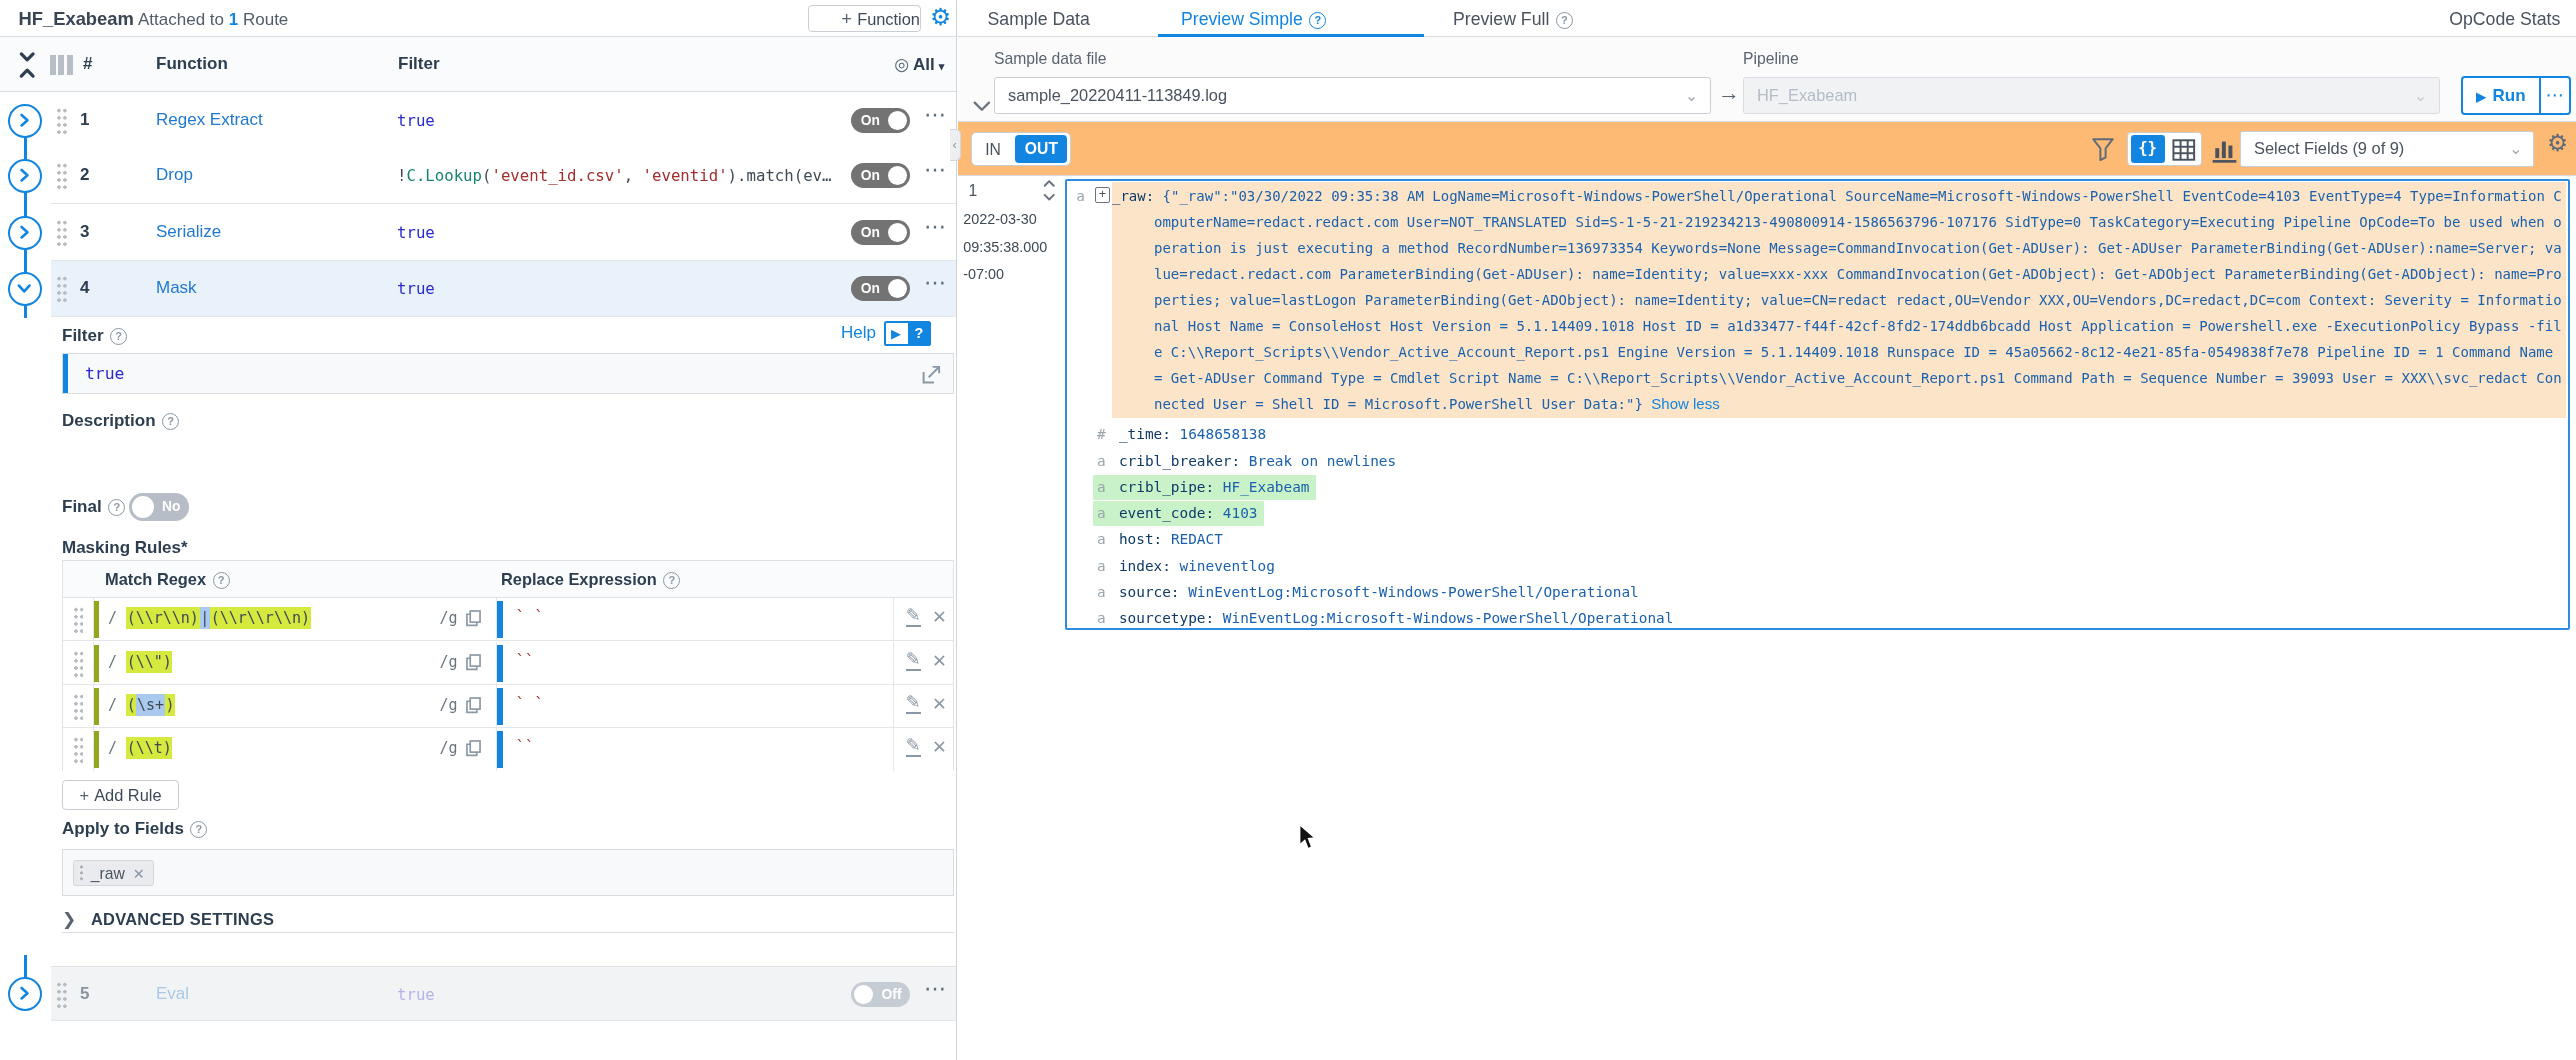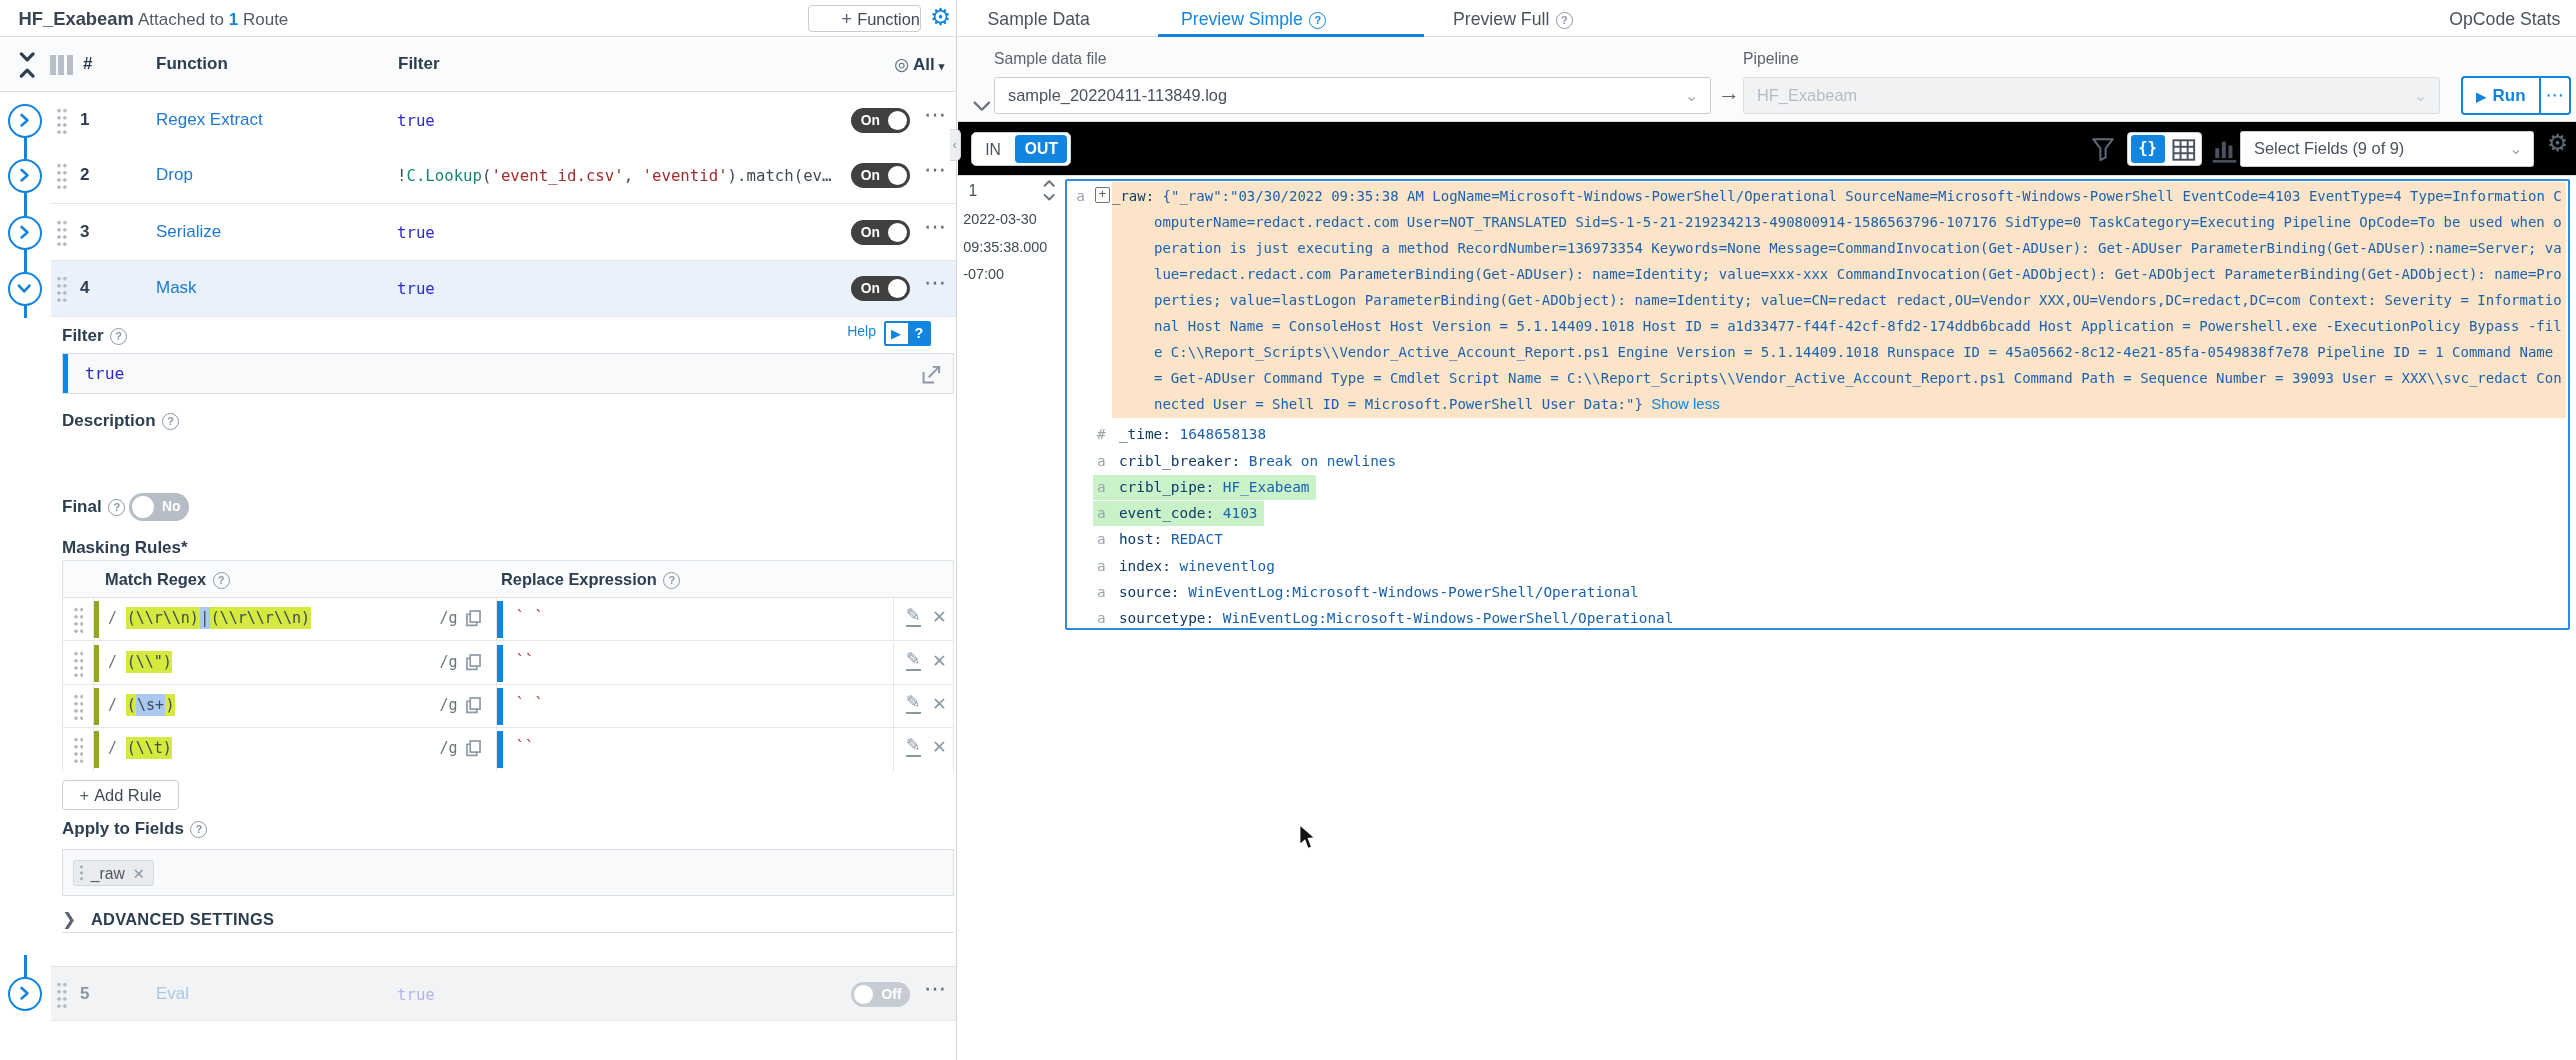--- a/index.html
+++ b/index.html
@@ -37,34 +37,34 @@
   .drag { width:10.5px; height:27.6px; background-image:radial-gradient(circle, #b6bcc4 1.7px, rgba(0,0,0,0) 2px); background-size:5.9px 7.2px; }
   .fn-row .drag { position:absolute; left:5.2px; top:14.4px; }
   .fn-num { position:absolute; left:29px; top:17px; font-size:17px; font-weight:bold; color:#2c3e50; }
   .fn-name { position:absolute; left:105px; top:17px; font-size:17px; color:#2079cf; }
   .fn-filter { position:absolute; left:346px; top:17.7px; font-size:15.7px; }
   .tk-atom { color:#2a2ad0; } .tk-fn { color:#178472; } .tk-str { color:#a12d2d; } .tk-plain { color:#3f4a55; } .tk-op { color:#3f4a55; }
   .fn-row.disabled .fn-num { color:#8a94a0; }
   .fn-row.disabled .fn-name { color:#a9c9e6; }
   .fn-row.disabled .tk-atom { color:#b6b3ec; }
   .toggle { position:absolute; left:800px; top:15px; width:59px; height:25px; border-radius:12.5px; }
-  .toggle.on { background:#404040;text-decoration:underline; }
+  .toggle.on { background:#737373;text-decoration:underline; }
   .toggle.on .knob { position:absolute; right:2.6px; top:2.6px; width:19.7px; height:19.7px; border-radius:50%; background:#fff; }
   .toggle.on .tlab { position:absolute; left:9.8px; top:4.6px; font-size:13.8px; font-weight:bold; color:#fff; }
   .toggle.off { background:#c6ccd4; }
   .toggle.off .knob { position:absolute; left:2.6px; top:2.6px; width:19.7px; height:19.7px; border-radius:50%; background:#fff; }
   .toggle.off .tlab { position:absolute; right:8.5px; top:4.6px; font-size:13.8px; font-weight:bold; color:#fff; }
   .dots-menu { position:absolute; left:873px; top:9.2px; font-size:22px; color:#5f6b77; letter-spacing:1.3px; }
 
   
   .cfg { position:absolute; left:0; top:318px; width:955px; height:637px; background:#fff; }
   .cfg-label { position:absolute; font-size:17px; font-weight:bold; color:#2c3e50; }
   .q { display:inline-block; width:17px; height:17px; border:1.3px solid #8a97a5; border-radius:50%; color:#8a97a5; font-size:11px; font-weight:bold; text-align:center; line-height:15px; margin-left:6.6px; vertical-align:0.7px; }
   .q.blue { border-color:#1285e0; color:#1285e0; }
-  .help-link { position:absolute; right:79px; top:5.2px; font-size:14px; color:#1285e0; }
+  .help-link { position:absolute; right:79px; top:5.2px; font-size:17px; color:#1285e0; }
   .help-ic { position:absolute; right:23.6px; top:2.6px; width:47px; height:25px; border:2px solid #1285e0; border-radius:2.6px; background:#fff; }
   .help-ic .tri { position:absolute; left:4.6px; top:3.3px; color:#1285e0; font-size:13px; }
   .help-ic .qq { position:absolute; right:0; top:0; width:21px; height:21px; background:#1285e0; color:#fff; font-size:14.4px; font-weight:bold; text-align:center; line-height:21px; }
   .expr-input { position:absolute; left:62px; width:892px; height:41px; background:#f8f9fa; border:0.7px solid #d9dde2; }
   .expr-input .bar { position:absolute; left:0; top:0; width:4.6px; height:100%; background:#1285e0; }
   .expr-input .val { position:absolute; left:22px; top:9.8px; font-size:16.4px; color:#2a2ad0; }
   .expand-ic { position:absolute; right:10.5px; top:9.2px; }
   .text-input { position:absolute; left:62px; width:892px; height:41px; background:#f8f9fa; border:0.7px solid #d9dde2; }
   .text-input .ph { position:absolute; left:18.4px; top:10.5px; font-size:16.4px; color:#a7b1bc; }
 
@@ -115,21 +115,21 @@
   .sel .scar { position:absolute; right:11.8px; top:7.9px; font-size:15.7px; color:#9aa5b0; }
   .sel.disabled { background:#f1f2f4; border-color:#dadde2; }
   .sel.disabled .sval { color:#b4bcc6; }
   .sel.disabled .scar { color:#c3cad2; }
   .flow-arrow { position:absolute; left:760px; top:43px; font-size:22px; color:#5a6470; }
   .run-group { position:absolute; left:1503px; top:39px; width:110px; height:39px; border:2px solid #1285e0; border-radius:3.9px; background:#fff; }
   .run-main { position:absolute; left:0; top:0; width:76px; height:100%; text-align:center; font-size:17px; font-weight:bold; color:#1285e0; line-height:35px; }
   .run-main .play { font-size:12.5px; margin-right:6.6px; }
   .run-more { position:absolute; right:0; top:0; width:30px; height:100%; border-left:2px solid #1285e0; color:#1285e0; font-size:18.4px; text-align:center; line-height:33px; letter-spacing:0.7px; }
 
-  .toolbar { position:absolute; left:0; top:122px; width:100%; height:54px; background:#000000; border-bottom:0.7px solid #d9dde2; }
+  .toolbar { position:absolute; left:0; top:122px; width:100%; height:54px; background:#fdba74; border-bottom:0.7px solid #d9dde2; }
   .inout { position:absolute; left:13px; top:9.8px; width:100px; height:34px; background:#fff; border:0.7px solid #c9ced5; border-radius:5.2px; }
   .inout .in { position:absolute; left:0; top:0; width:42px; height:100%; text-align:center; line-height:33px; font-size:15.7px; color:#49525e; }
   .inout .out { position:absolute; right:2.6px; top:2.6px; width:52px; height:27.6px; background:#1285e0; border-radius:3.9px; color:#fff; font-size:15.7px; font-weight:bold; text-align:center; line-height:27.6px; }
   .tb-ic { position:absolute; top:11.8px; }
   .braces-group { position:absolute; left:1169px; top:9.8px; width:75px; height:34px; background:#fff; border:0.7px solid #c9ced5; border-radius:3.9px; }
   .braces-group .bj { position:absolute; left:2.6px; top:2.6px; width:34px; height:27.6px; background:#1285e0; border-radius:3.3px; color:#fff; font-size:15.7px; font-weight:bold; text-align:center; line-height:26px; font-family:"DejaVu Sans Mono", monospace; }
   .braces-group .bt { position:absolute; right:5.2px; top:5.9px; }
   .fields-sel { position:absolute; left:1282px; top:8.5px; width:294px; height:36px; background:#fff; border:0.7px solid #c9ced5; border-radius:2.6px; }
   .fields-sel .sval { position:absolute; left:13px; top:7.9px; font-size:16.4px; color:#49525e; }
   .fields-sel .scar { position:absolute; right:10.5px; top:7.9px; font-size:15.7px; color:#9aa5b0; }

